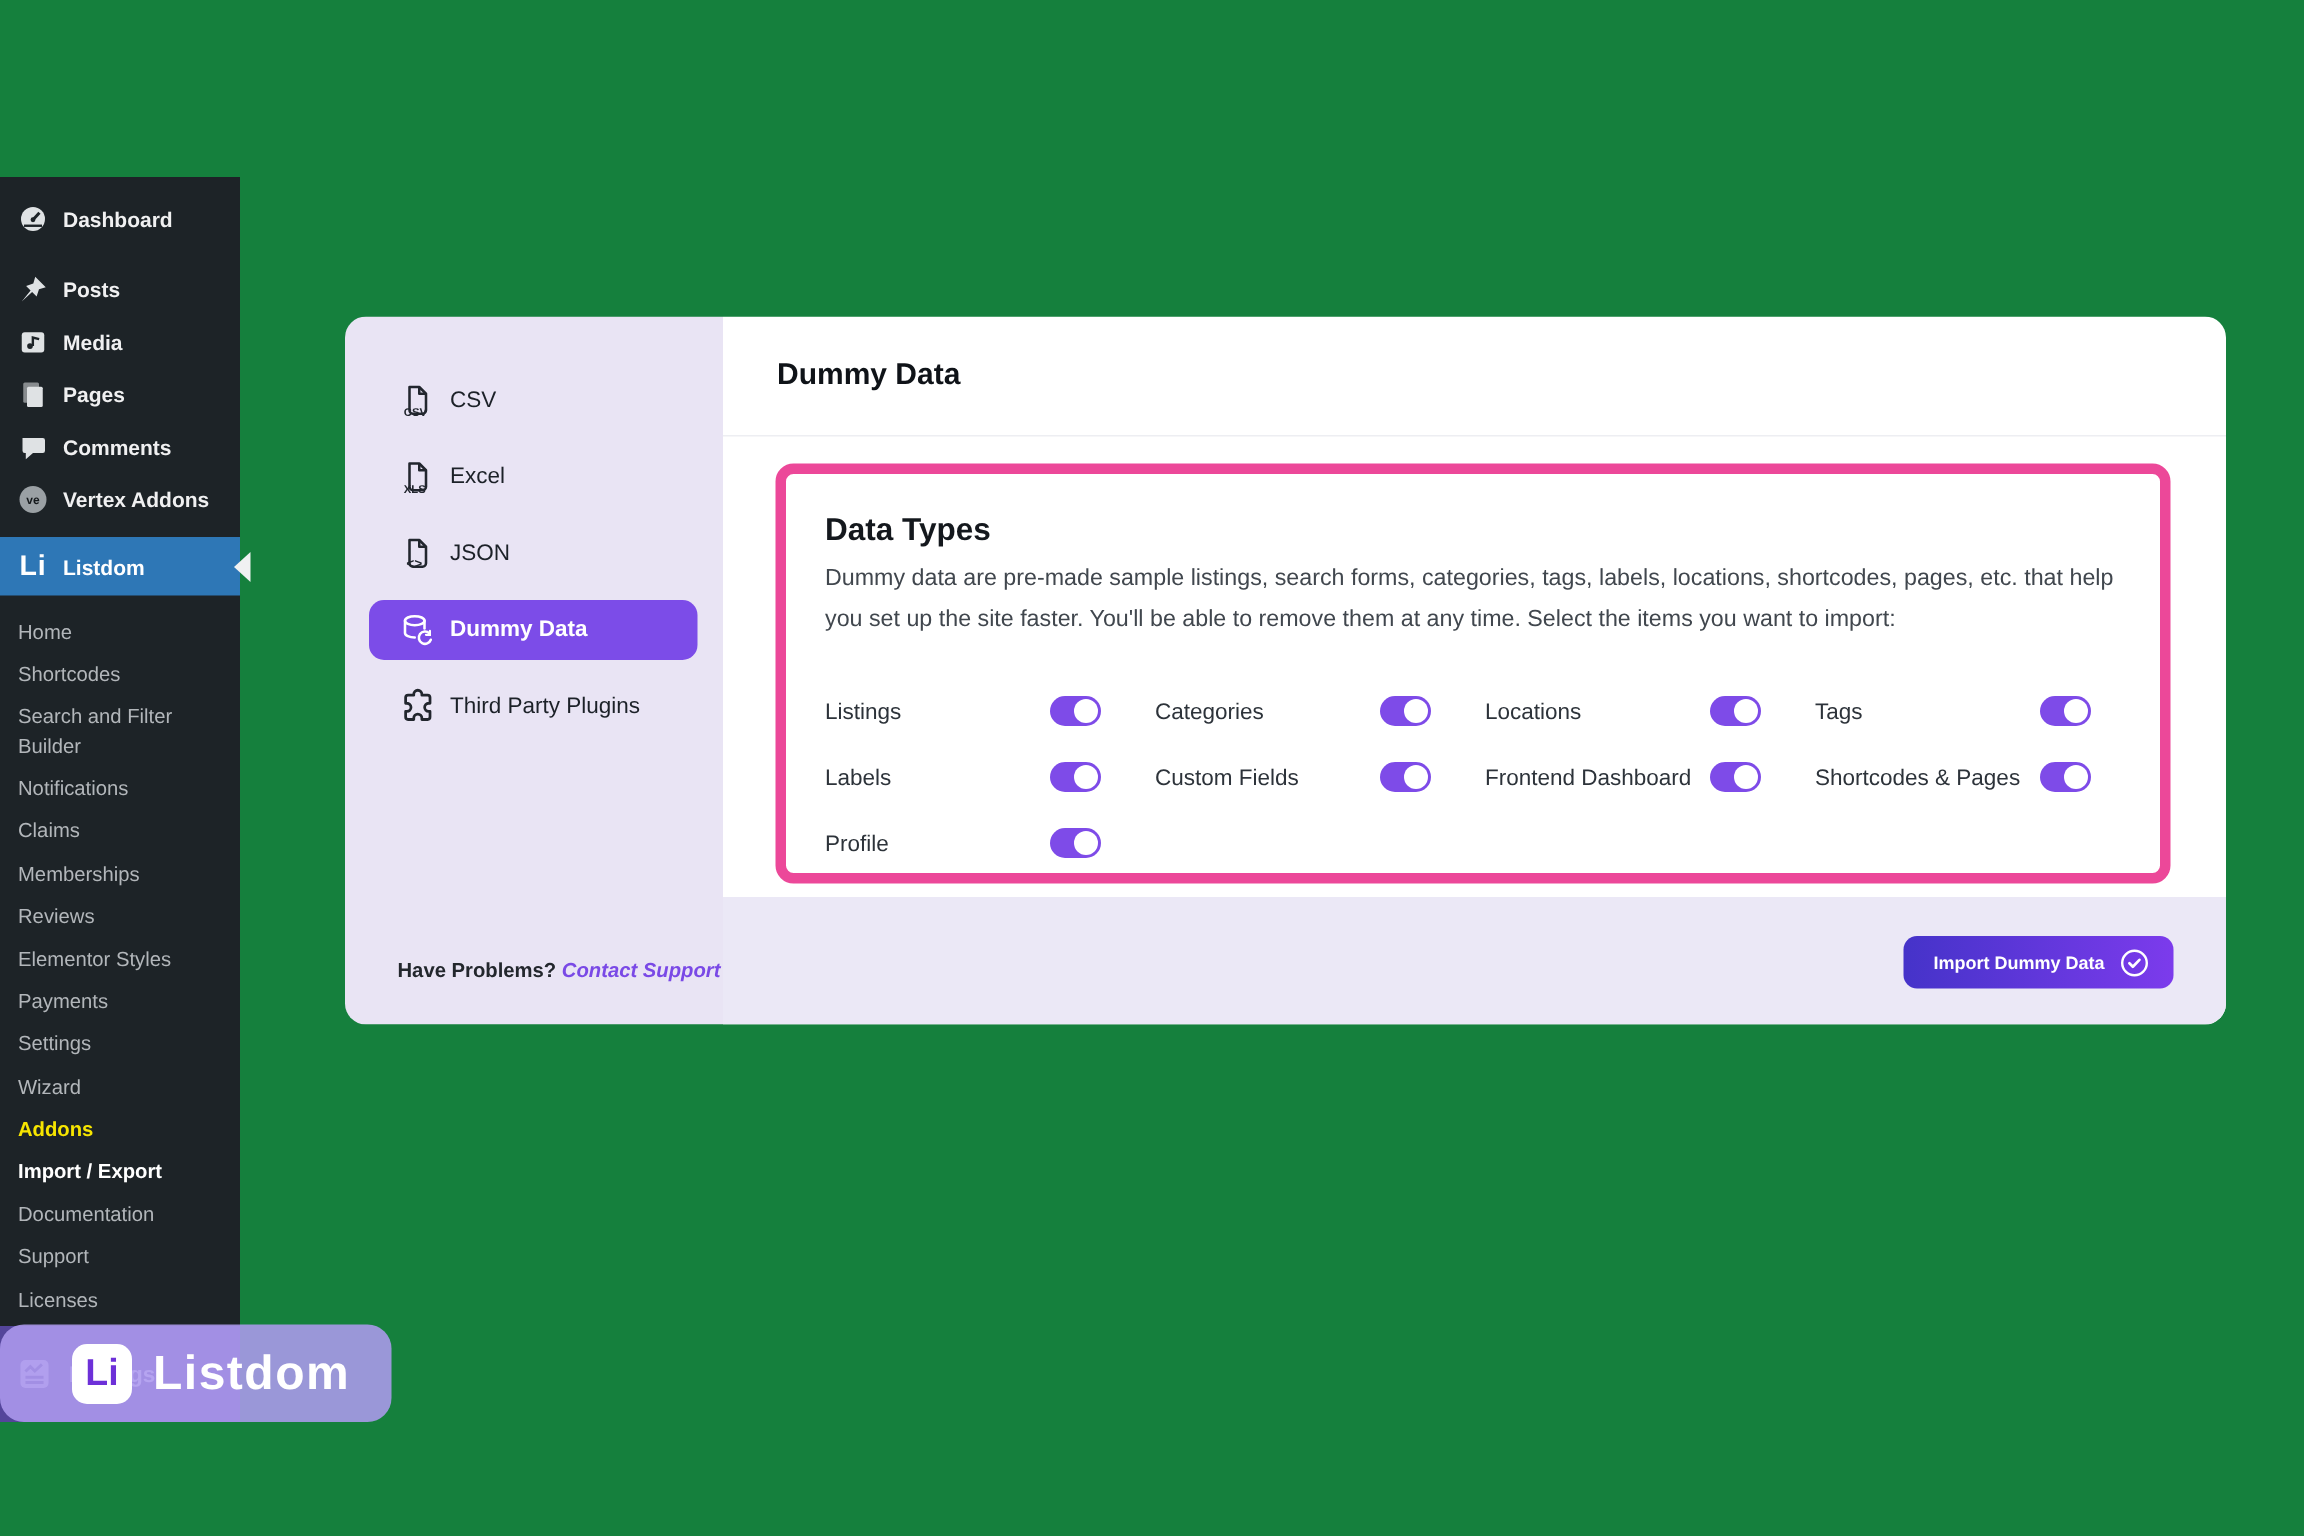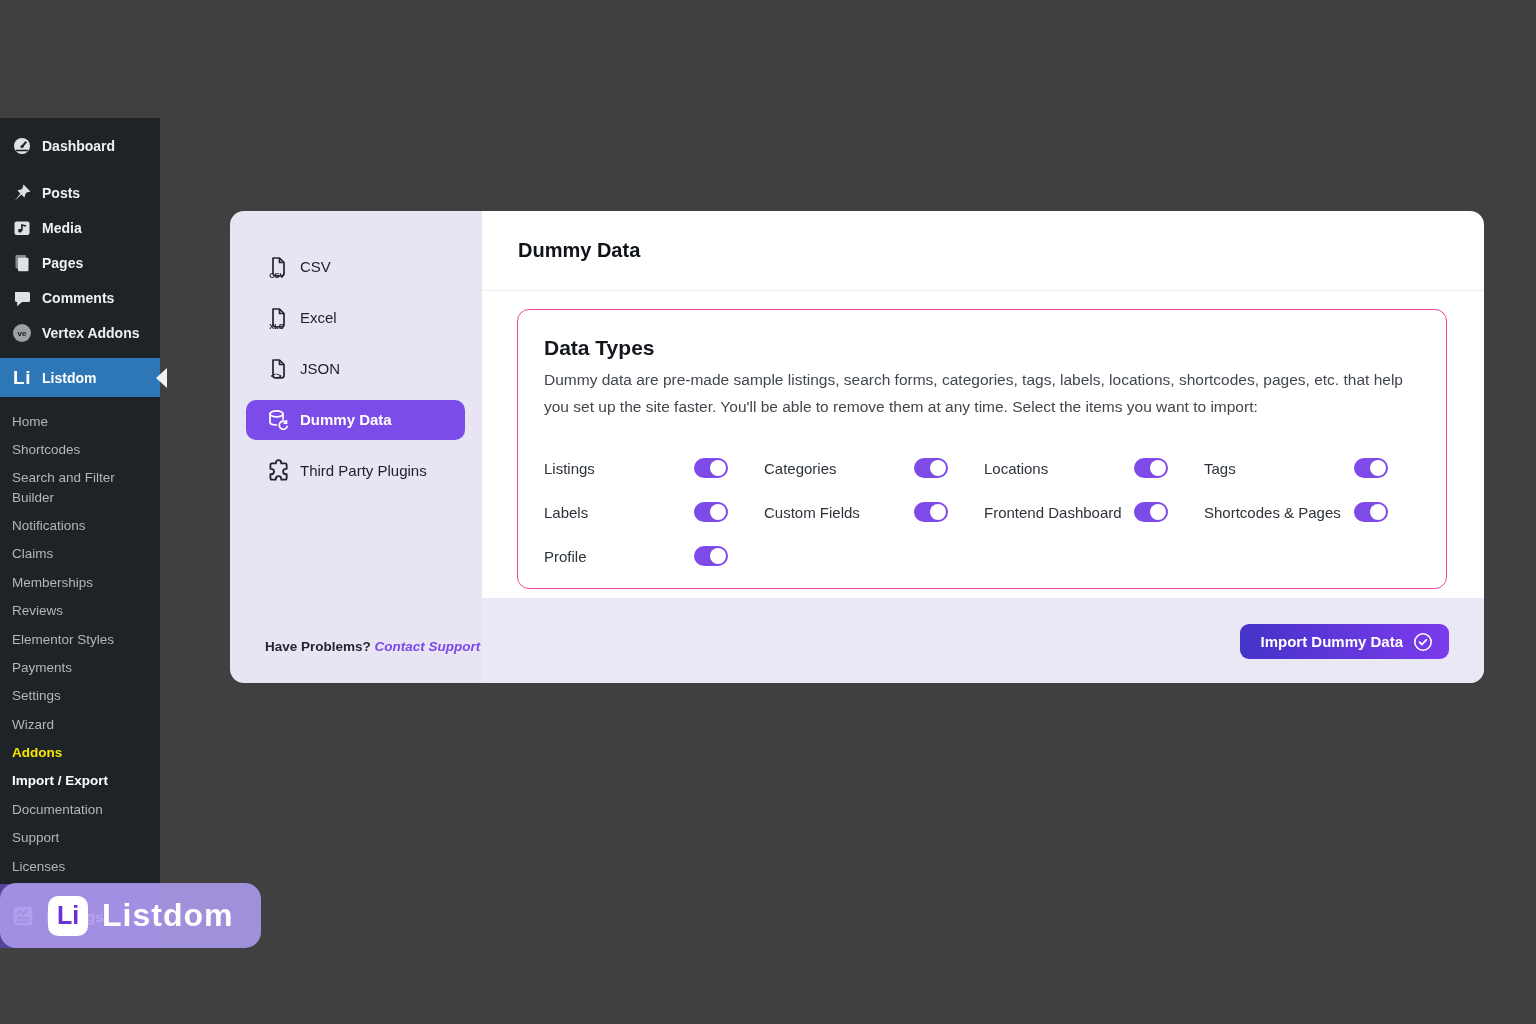--- a/index.html
+++ b/index.html
@@ -1,17 +1,17 @@
 <!DOCTYPE html>
 <html><head>
 <meta charset="utf-8">
 <style>
   * { box-sizing: border-box; margin: 0; padding: 0; }
   body { background: #f0f1f2; font-family: "Liberation Sans", sans-serif; }
-  .canvas { position: relative; width: 1536px; height: 1024px; background: #404040; overflow: hidden; }
+  .canvas { position: relative; width: 1536px; height: 1024px; background: #15803d; overflow: hidden; }
 
   
   .wp-sidebar { position: absolute; left: 0; top: 118px; width: 160px; height: 766px; background: #1d2327; }
   .wp-item { display: flex; align-items: center; height: 35px; padding-left: 12px; gap: 10px;
              font-size: 14px; font-weight: 600; color: #f0f0f1; cursor: pointer; }
   .wp-item.first { height: 36px; margin-top: 10px; }
   .wp-item.gap { margin-top: 11px; }
   .wp-icon { width: 20px; height: 20px; display: inline-flex; align-items: center; justify-content: center; flex: 0 0 20px; }
   .wp-active { position: relative; display: flex; align-items: center; height: 39px; margin-top: 8px;
                padding-left: 12px; gap: 10px; background: #2e77b6; color: #fff; font-size: 14px; font-weight: 600; cursor: pointer; }
@@ -45,34 +45,34 @@
   .pill { position: absolute; left: 16px; top: 5.5px; width: 219px; height: 40px; border-radius: 10px; background: #7c4ce8;
           color: #fff; display: flex; align-items: center; padding-left: 19px; gap: 9px; font-weight: 600; }
   .phelp { position: absolute; left: 35px; top: 428px; font-size: 13.5px; font-weight: 700; color: #23272d; }
   .phelp .plink { color: #7a49e6; cursor: pointer; font-weight: 600; font-style: italic; }
 
   .panel-right { position: absolute; left: 252px; top: 0; width: 1002px; height: 100%; background: #fff; }
   .phead { height: 80px; border-bottom: 1px solid #edeef2; display: flex; align-items: center; padding-left: 36px;
            font-size: 20px; font-weight: 700; color: #0f1318; }
   .pbody { position: relative; height: 307px; }
   .card { position: absolute; left: 35px; top: 18px; width: 930px; height: 280px; background: #fff;
-          border: 1px solid #ec4899; border-radius: 12px; }
+          border: 7px solid #ec4899; border-radius: 12px; }
   .card-title { position: absolute; left: 26px; top: 26px; font-size: 21px; font-weight: 700; color: #14181d; }
   .card-desc { position: absolute; left: 26px; top: 56px; width: 874px; font-size: 15.5px; line-height: 27px; color: #41474e; }
   .tgrid { position: absolute; left: 26px; top: 136px; display: grid; grid-template-columns: repeat(4, 220px); grid-auto-rows: 44px; }
   .tcell { position: relative; display: flex; align-items: center; }
   .tlabel { font-size: 15px; color: #2d333a; }
   .switch { position: absolute; left: 150px; top: 50%; transform: translateY(-50%); width: 34px; height: 20px;
             border-radius: 10px; background: #7e4be8; cursor: pointer; }
   .knob { position: absolute; right: 2px; top: 2px; width: 16px; height: 16px; border-radius: 50%; background: #fff; }
 
   .pfoot { position: absolute; left: 0; top: 387px; width: 100%; height: 85px; background: #ebe8f6; }
   .import-btn { position: absolute; right: 35px; top: 26px; height: 35px; padding: 0 16px 0 20px; border: none;
                 border-radius: 9px; background: linear-gradient(90deg, #4533c9, #7c3bec); display: flex; align-items: center;
-                gap: 10px; color: #fff; font-size: 15px; font-weight: 600; cursor: pointer; font-family: "Liberation Sans", sans-serif; }
+                gap: 10px; color: #fff; font-size: 12px; font-weight: 600; cursor: pointer; font-family: "Liberation Sans", sans-serif; }
 
   svg { display: block; }
 </style>
 </head>
 <body>
 
 <div class="canvas">
 
   <div class="wp-sidebar">
 

